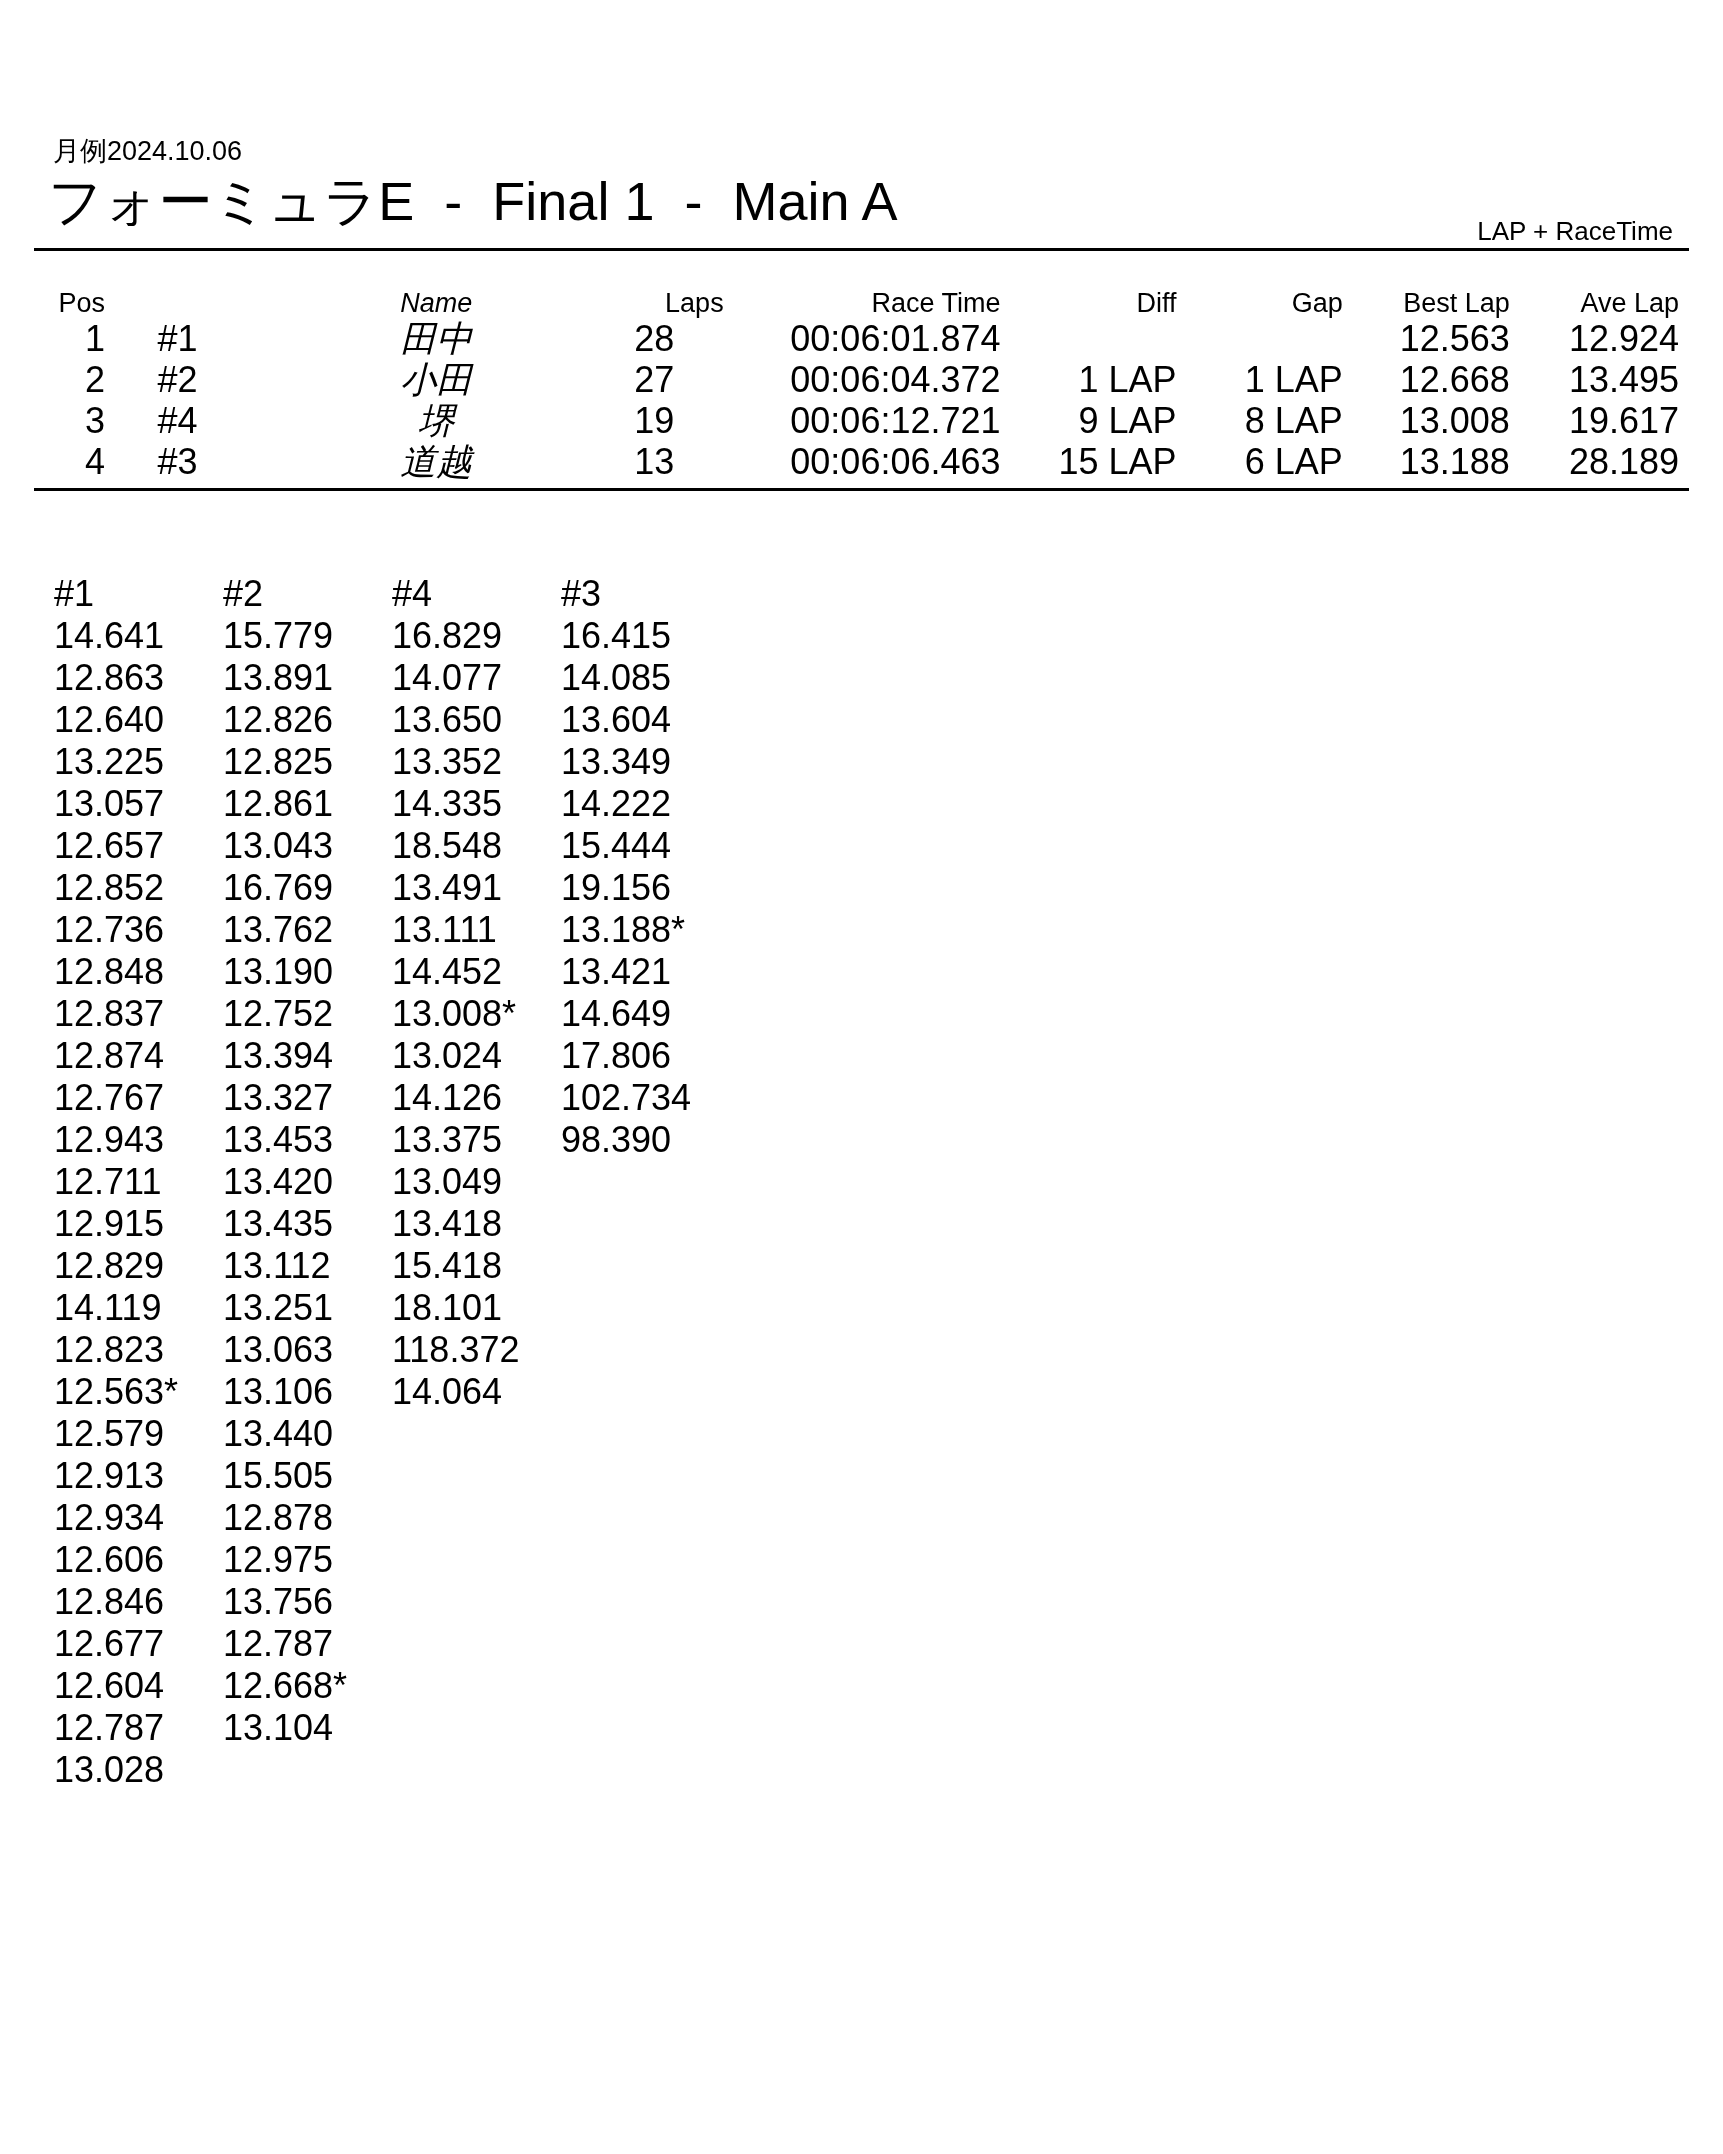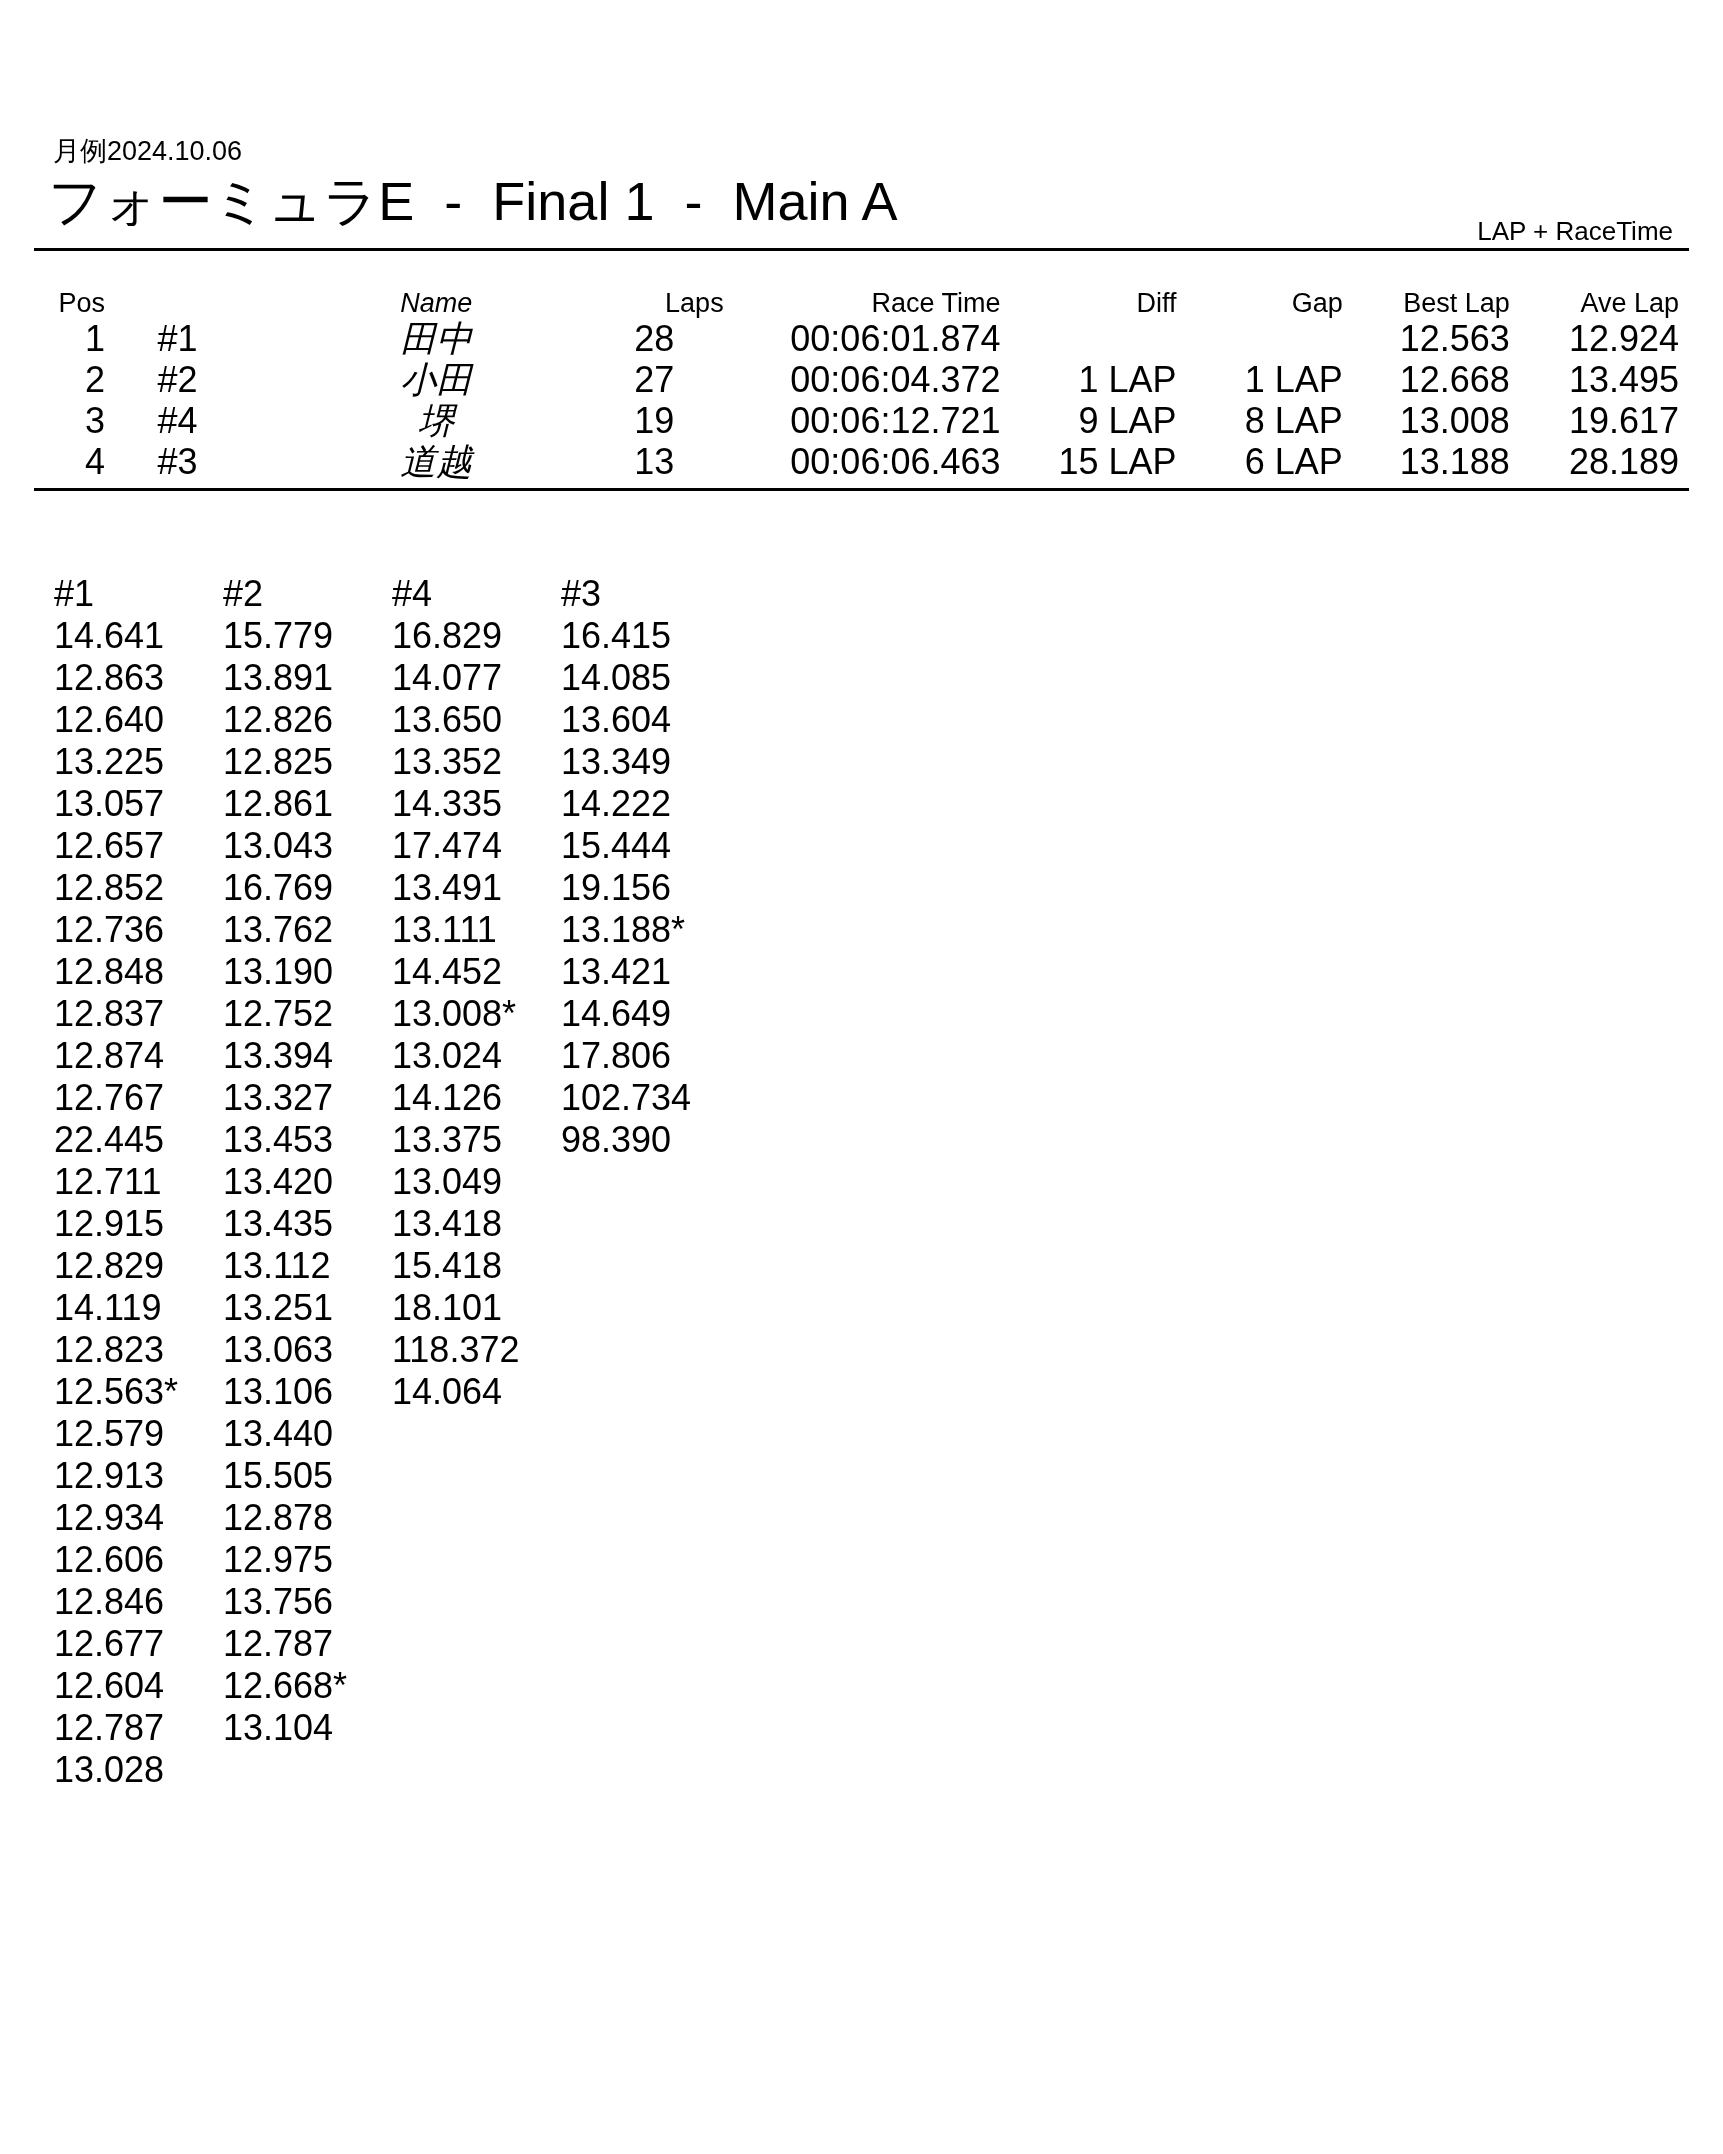--- a/index.html
+++ b/index.html
@@ -146,21 +146,21 @@
       <div class="lap-value">12.640</div>
       <div class="lap-value">13.225</div>
       <div class="lap-value">13.057</div>
       <div class="lap-value">12.657</div>
       <div class="lap-value">12.852</div>
       <div class="lap-value">12.736</div>
       <div class="lap-value">12.848</div>
       <div class="lap-value">12.837</div>
       <div class="lap-value">12.874</div>
       <div class="lap-value">12.767</div>
-      <div class="lap-value">22.445</div>
+      <div class="lap-value">12.943</div>
       <div class="lap-value">12.711</div>
       <div class="lap-value">12.915</div>
       <div class="lap-value">12.829</div>
       <div class="lap-value">14.119</div>
       <div class="lap-value">12.823</div>
       <div class="lap-value">12.563*</div>
       <div class="lap-value">12.579</div>
       <div class="lap-value">12.913</div>
       <div class="lap-value">12.934</div>
       <div class="lap-value">12.606</div>
@@ -200,21 +200,21 @@
       <div class="lap-value">12.668*</div>
       <div class="lap-value">13.104</div>
     </div>
     <div class="lap-col">
       <div class="lap-col-header">#4</div>
       <div class="lap-value">16.829</div>
       <div class="lap-value">14.077</div>
       <div class="lap-value">13.650</div>
       <div class="lap-value">13.352</div>
       <div class="lap-value">14.335</div>
-      <div class="lap-value">17.474</div>
+      <div class="lap-value">18.548</div>
       <div class="lap-value">13.491</div>
       <div class="lap-value">13.111</div>
       <div class="lap-value">14.452</div>
       <div class="lap-value">13.008*</div>
       <div class="lap-value">13.024</div>
       <div class="lap-value">14.126</div>
       <div class="lap-value">13.375</div>
       <div class="lap-value">13.049</div>
       <div class="lap-value">13.418</div>
       <div class="lap-value">15.418</div>

